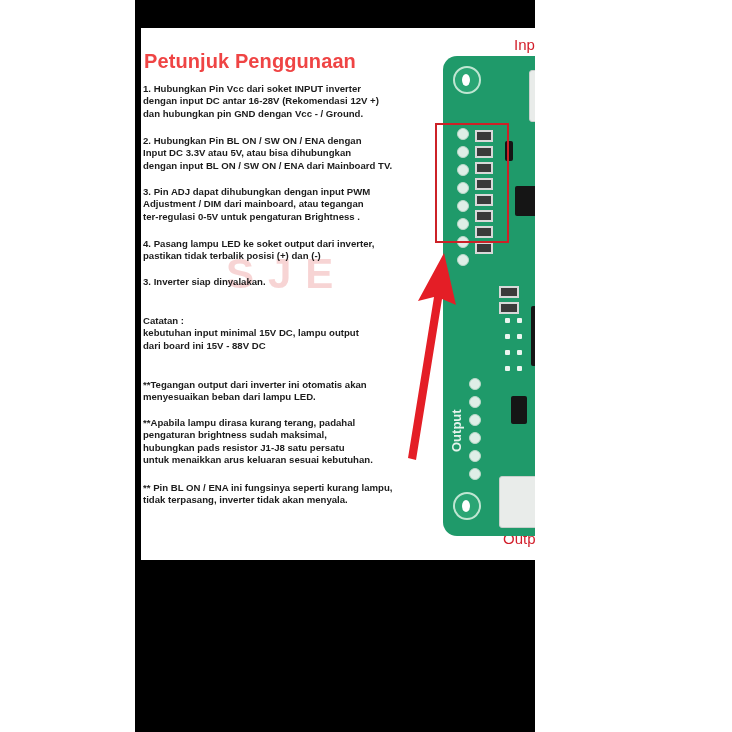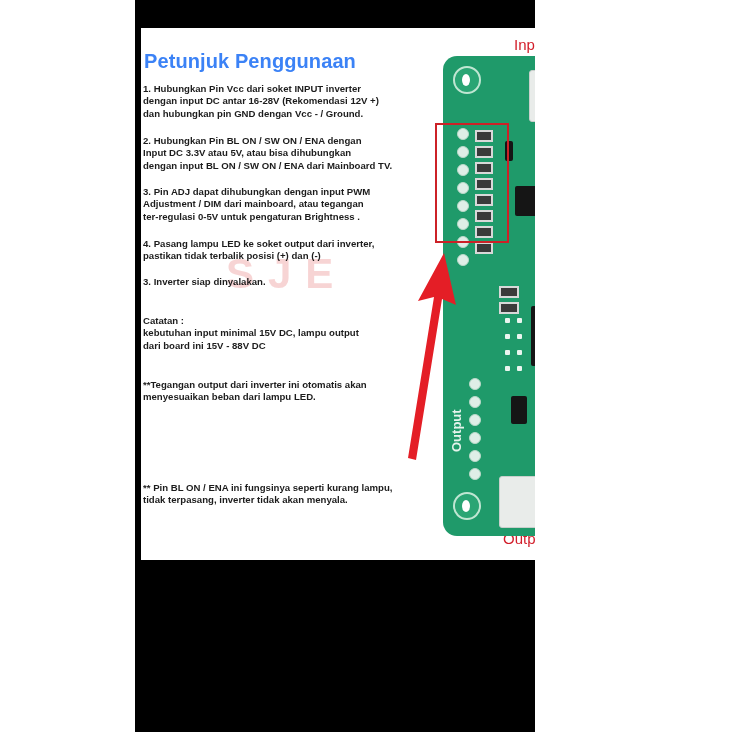--- a/index.html
+++ b/index.html
@@ -1,19 +1,19 @@
 <!DOCTYPE html>
 <html><head>
   <meta charset="utf-8">
   <style>
     html, body { margin:0; padding:0; }
     body { width:732px; height:732px; background:#ffffff; position:relative; overflow:hidden; font-family:"Liberation Sans", sans-serif; }
     .frame { position:absolute; left:135px; top:0; width:400px; height:732px; background:#000; }
     .sheet { position:absolute; left:141px; top:28px; width:394px; height:532px; background:#fff; overflow:hidden; }
-    .title { position:absolute; left:3px; top:22px; font-size:20px; font-weight:bold; color:#3b82f6; letter-spacing:0.1px; }
+    .title { position:absolute; left:3px; top:22px; font-size:20px; font-weight:bold; color:#ef4444; letter-spacing:0.1px; }
     .para { position:absolute; left:2px; font-size:9.6px; line-height:12.4px; color:#1c1c1c; font-weight:bold; width:290px; white-space:nowrap; }
     .watermark { position:absolute; left:85px; top:186px; font-size:42px; font-weight:bold; color:#f4c3c3; letter-spacing:14px; opacity:0.7;margin-top:36px; }
     .board { position:absolute; left:302px; top:28px; width:120px; height:480px; background:#1f9a6a; border-radius:14px 0 0 14px; }
     .hole { position:absolute; width:24px; height:24px; border-radius:50%; background:#2aa574; border:2px solid #bfe6d2; }
     .hole::after { content:""; position:absolute; left:7px; top:6px; width:8px; height:12px; border-radius:50%; background:#fff; }
     .connector { position:absolute; width:40px; height:50px; background:#e9ecea; border:1px solid #c9cfcc; border-radius:3px; }
     .padcol { position:absolute; left:14px; width:12px; }
     .pad { width:10px; height:10px; border-radius:50%; background:#dfeee7; border:1px solid #b9d9c9; margin-bottom:6px; }
     .res { position:absolute; width:14px; height:8px; background:#3a3a3a; border:2px solid #d8d8d8; }
     .chip { position:absolute; background:#151515; border-radius:2px; }
@@ -64,20 +64,26 @@
     <div>Catatan :</div>
     <div>kebutuhan input minimal 15V DC, lampu output</div>
     <div>dari board ini 15V - 88V DC</div>
   </div>
 
   <div class="para" style="top:351px">
     <div>**Tegangan output dari inverter ini otomatis akan</div>
     <div>menyesuaikan beban dari lampu LED.</div>
   </div>
 
+  <div class="para" style="top:389px">
+    <div>**Apabila lampu dirasa kurang terang, padahal</div>
+    <div>pengaturan brightness sudah maksimal,</div>
+    <div>hubungkan pads resistor J1-J8 satu persatu</div>
+    <div>untuk menaikkan arus keluaran sesuai kebutuhan.</div>
+  </div>
 
   <div class="para" style="top:454px">
     <div>** Pin BL ON / ENA  ini fungsinya seperti kurang lampu,</div>
     <div>tidak terpasang, inverter tidak akan menyala.</div>
   </div>
 
   <div class="label-red" style="left:373px; top:8px;">Inp</div>
   <div class="label-red" style="left:362px; top:502px;">Outp</div>
 
   <div class="board">

